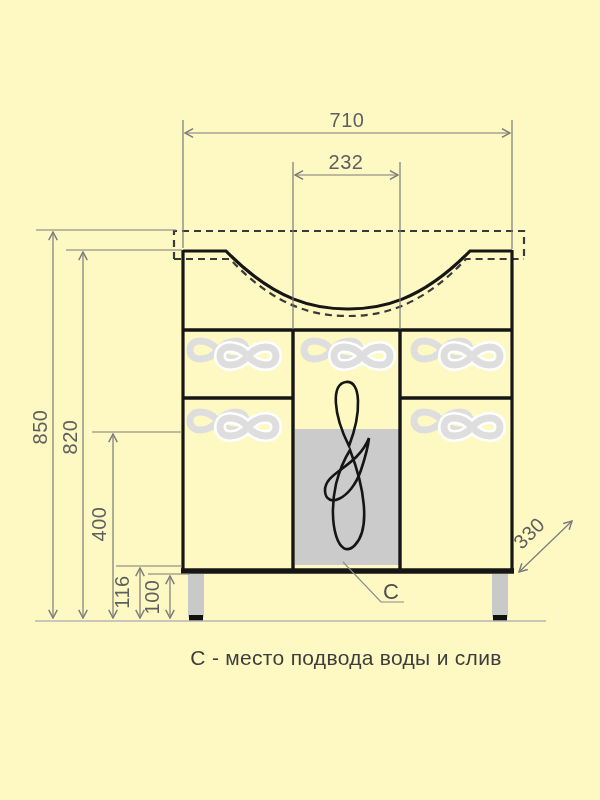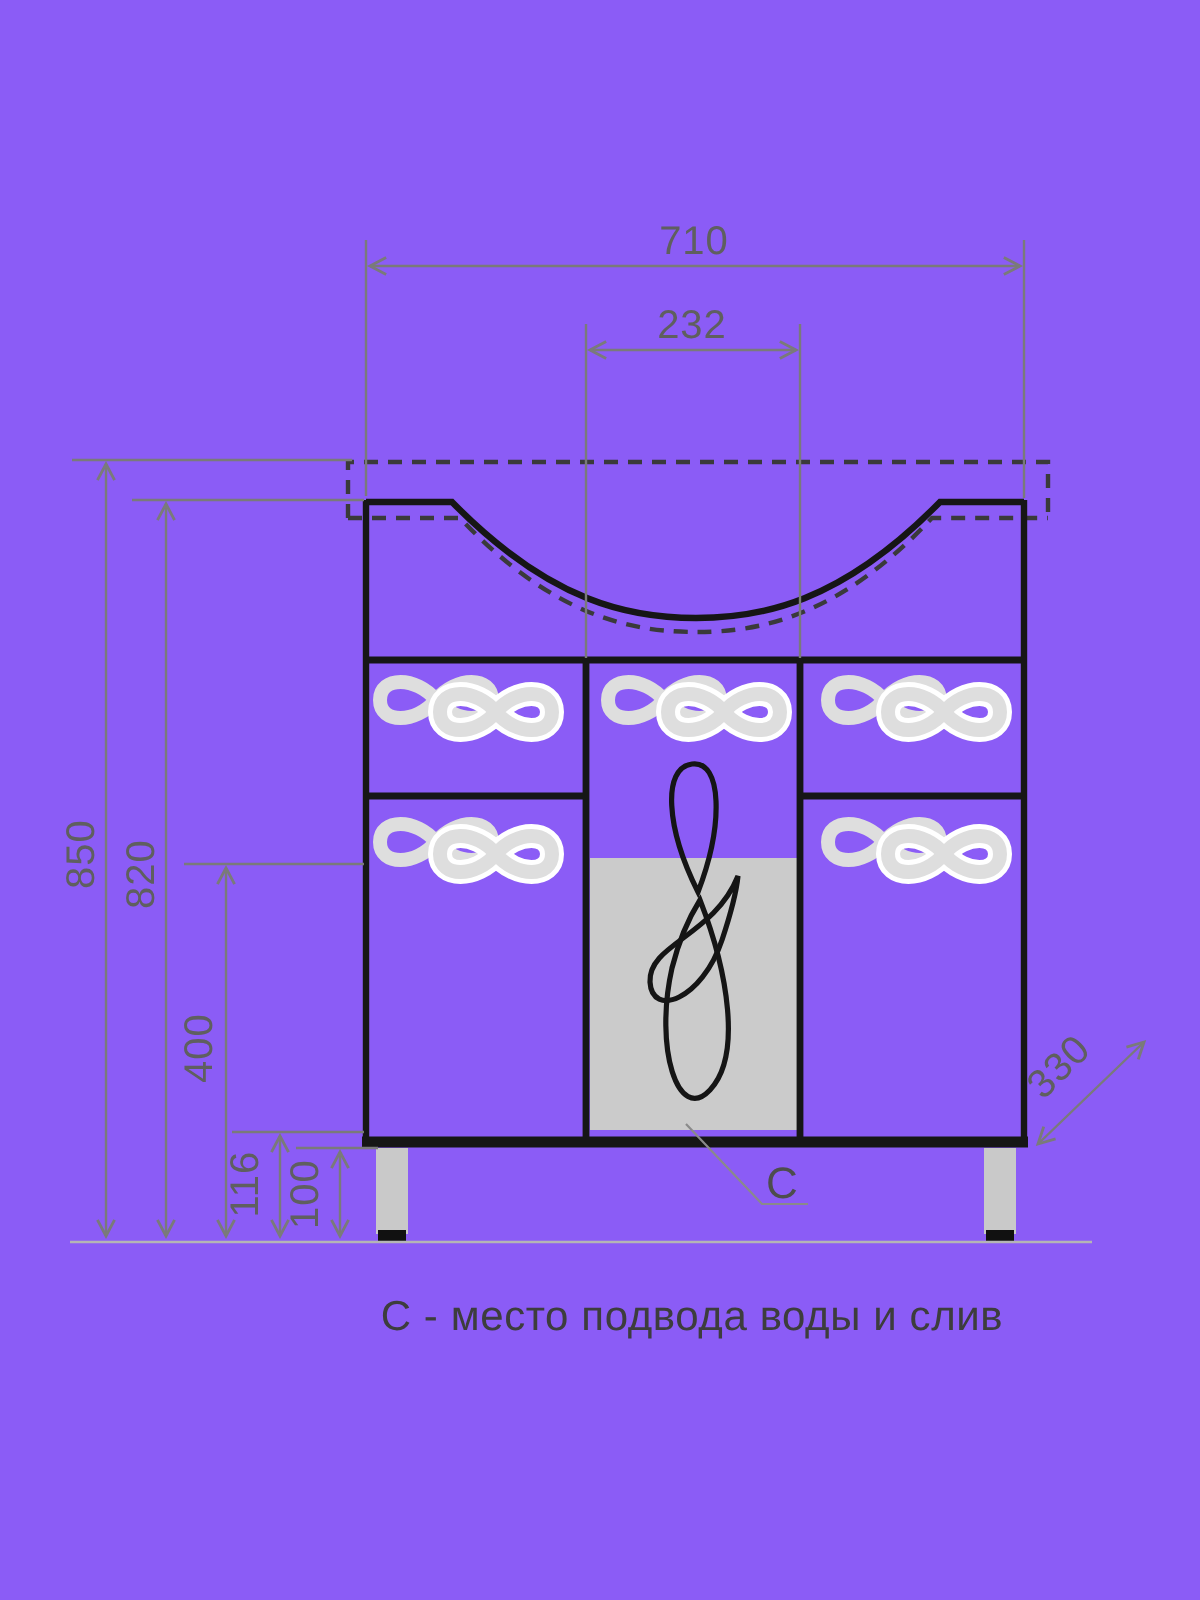--- a/index.html
+++ b/index.html
@@ -8,21 +8,21 @@
     background: #ffffff;
     width: 600px;
     height: 800px;
     overflow: hidden;
     font-family: "Liberation Sans", "DejaVu Sans", sans-serif;
   }
   #stage {
     position: relative;
     width: 600px;
     height: 800px;
-    background: #8b5cf6;
+    background: #fef9c3;
   }
   svg { display: block; }
   .dim-text {
     font-size: 20px;
     fill: #5f5f5f;
     letter-spacing: 0.5px;
   }
   .marker-text {
     font-size: 22px;
     fill: #4d4d4d;

